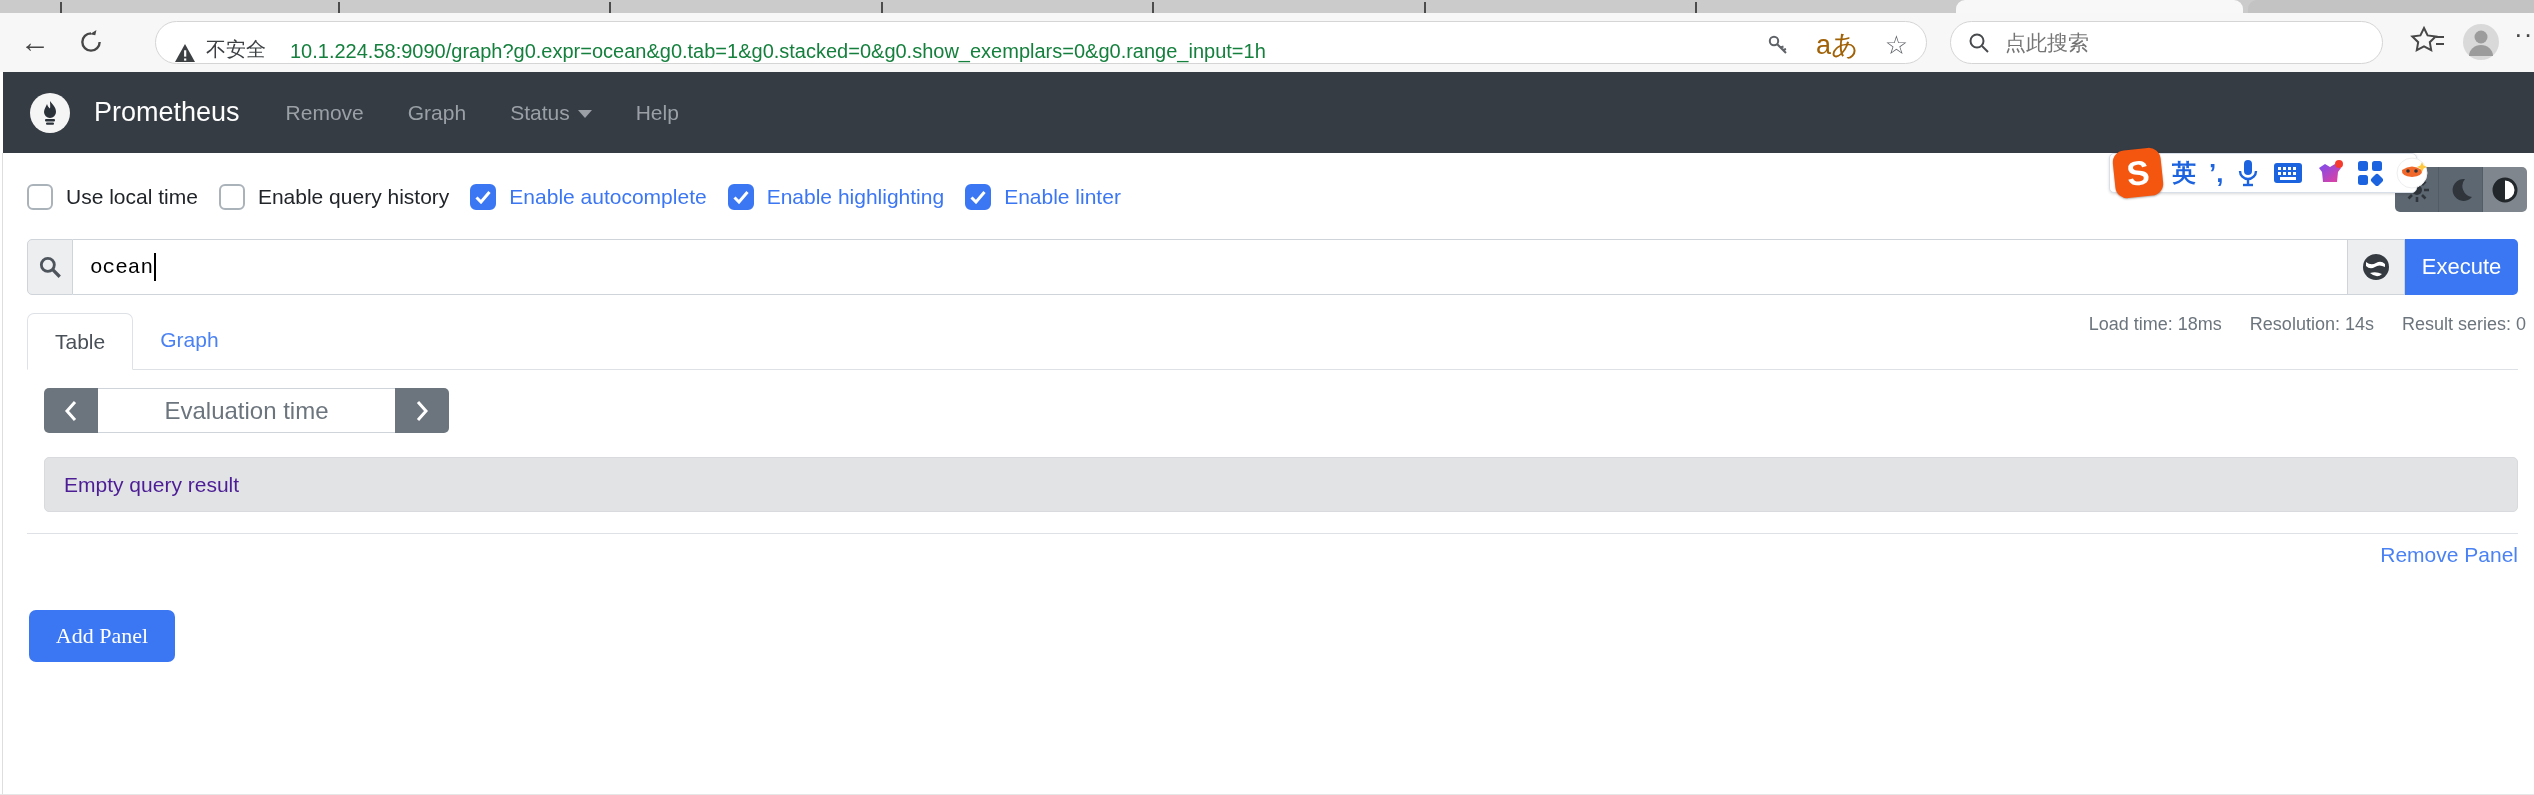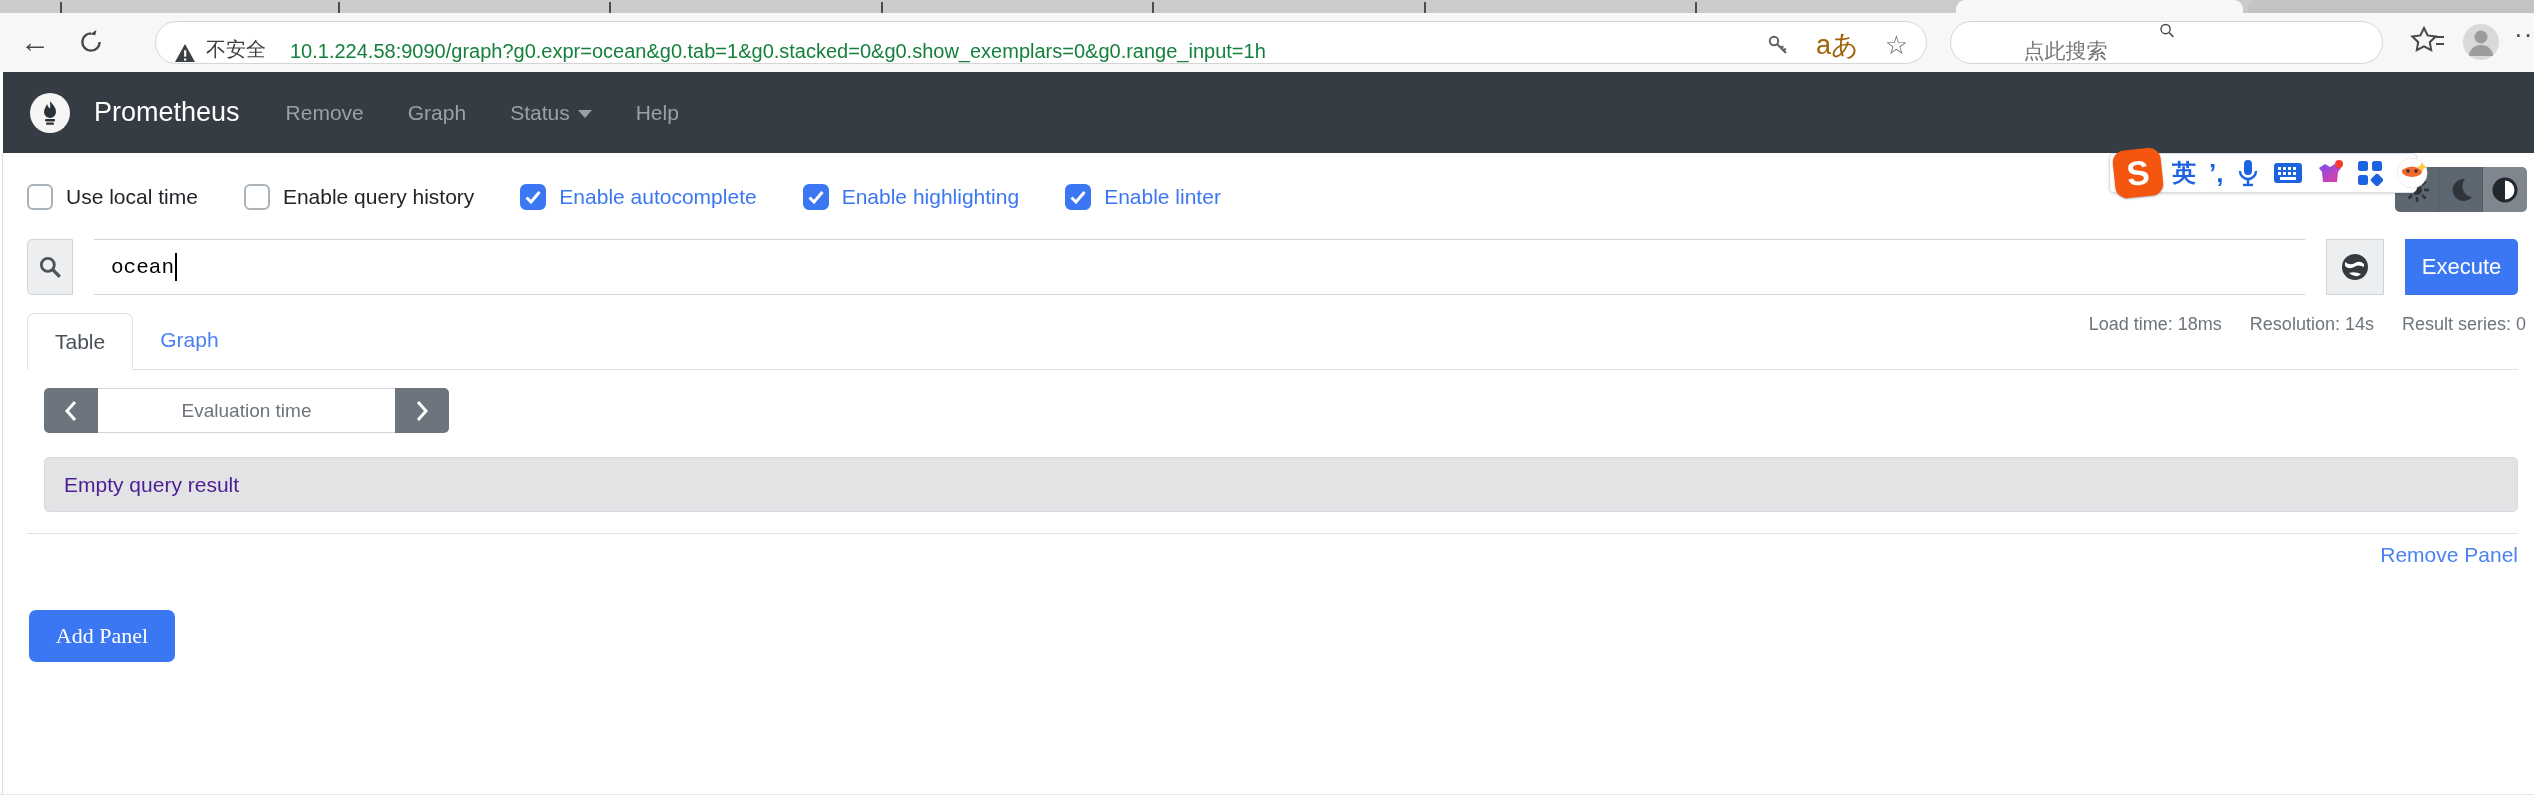--- a/index.html
+++ b/index.html
@@ -15,21 +15,21 @@
 
   
   .toolbar { position:absolute; top:13px; left:0; right:0; height:59px; background:#f7f7f7; }
   .nav-btn { position:absolute; top:8px; width:42px; height:42px; display:flex; align-items:center; justify-content:center; color:#474747; font-size:30px; border-radius:50%; }
   .url-pill { position:absolute; left:155px; top:8px; width:1772px; height:43px; background:#fff; border:1px solid #d5d5d5; border-radius:22px; display:flex; align-items:flex-end; padding:0 18px; }
   .sec-label { color:#3c4043; font-size:20px; margin-left:10px; white-space:nowrap; }
   .url-text { color:#15803d; font-size:20px; margin-left:24px; white-space:nowrap; overflow:hidden; flex:1; }
   .pill-icons { display:flex; align-items:center; gap:26px; margin-left:14px; color:#5f6368; }
   .aa-label { font-size:27px; color:#a16207; }
   .star-glyph { font-size:26px; color:#5f6368; }
-  .search-pill { position:absolute; left:1950px; top:8px; width:433px; height:43px; background:#fff; border:1px solid #d5d5d5; border-radius:22px; display:flex; align-items:center; padding:0 16px;flex-direction:column; }
+  .search-pill { position:absolute; left:1950px; top:8px; width:433px; height:43px; background:#fff; border:1px solid #d5d5d5; border-radius:22px; display:flex; align-items:center; padding:0 16px; }
   .search-pill input { border:none; outline:none; font-size:21px; color:#474a4d; background:transparent; margin-left:14px; width:300px; font-family:"Liberation Sans",sans-serif; }
   .fav-bar-btn { position:absolute; left:2410px; top:12px; }
   .avatar-btn { position:absolute; left:2462px; top:10px; }
   .more-btn { position:absolute; left:2514px; top:6px; font-size:26px; color:#474747; letter-spacing:1px; }
 
   
   .pnavbar { position:absolute; top:72px; left:0; right:0; height:81px; background:#363c44; display:flex; align-items:center; }
   .pnav-edge { position:absolute; left:0; top:72px; width:3px; height:81px; background:#fff; }
   .plogo { margin-left:30px; width:40px; height:40px; border-radius:50%; background:#f5f5f5; display:flex; align-items:center; justify-content:center; }
   .pbrand { color:#fdfdfd; font-size:27px; margin-left:24px; }
@@ -41,48 +41,48 @@
   .theme-btn.active { background:#7f868d; border-right:none; }
 
   
   .ime-bar { position:absolute; left:2109px; top:153px; width:308px; height:40px; background:#fff; border:1px solid #d9dfe9; border-radius:5px; box-shadow:0 1px 3px rgba(0,0,0,.15); display:flex; align-items:center; }
   .ime-s { position:absolute; left:4px; top:-5px; width:48px; height:48px; background:#f4550f; border-radius:12px; transform:rotate(-6deg); display:flex; align-items:center; justify-content:center; color:#fff; font-size:34px; font-weight:bold; box-shadow:0 1px 2px rgba(0,0,0,.3); }
   .ime-items { display:flex; align-items:center; gap:13px; margin-left:62px; }
   .ime-cn { color:#1c63e0; font-size:24px; font-weight:bold; }
   .ime-punct { color:#1c63e0; font-size:26px; font-weight:bold; line-height:20px; }
 
   
-  .opts { position:absolute; left:27px; top:184px; display:flex; align-items:center; gap:46px; }
+  .opts { position:absolute; left:27px; top:184px; display:flex; align-items:center; gap:21px; }
   .opt { display:flex; align-items:center; gap:13px; cursor:pointer; }
   .cb { width:26px; height:26px; border-radius:6px; background:#fff; border:2px solid #aab2ba; display:flex; align-items:center; justify-content:center; }
   .cb.checked { background:var(--accent); border-color:var(--accent); }
   .opt-label { font-size:21px; color:#212529; }
   .opt.on .opt-label { color:var(--accent); }
 
   
-  .query-row { position:absolute; left:27px; top:239px; width:2491px; height:56px; display:flex;gap:21px; }
+  .query-row { position:absolute; left:27px; top:239px; width:2491px; height:56px; display:flex; }
   .q-addon { width:46px; background:#eceef0; border:1px solid #ced4da; border-radius:5px 0 0 5px; display:flex; align-items:center; justify-content:center; }
   .q-input { flex:1; background:#fff; border-top:1px solid #ced4da; border-bottom:1px solid #ced4da; display:flex; align-items:center; padding-left:17px; font-family:"Liberation Mono", monospace; font-size:21px; color:#000; }
   .q-cursor { display:inline-block; width:2px; height:28px; background:#000; margin-left:1px; }
   .q-globe { width:58px; background:#eceef0; border:1px solid #ced4da; border-left:1px solid #ced4da; display:flex; align-items:center; justify-content:center; }
   .q-exec { width:113px; background:var(--accent); color:#fff; font-size:22px; border:none; border-radius:0 5px 5px 0; display:flex; align-items:center; justify-content:center; cursor:pointer; font-family:"Liberation Sans",sans-serif; }
 
   
   .ptabs { position:absolute; left:27px; top:313px; width:2491px; height:57px; border-bottom:1px solid #dee2e6; display:flex; align-items:flex-end; }
   .ptab { font-size:21px; padding:0 27px; height:57px; line-height:55px; border-radius:7px 7px 0 0; }
   .ptab.active { background:#fff; border:1px solid #dee2e6; border-bottom:1px solid #fff; color:#495057; position:relative; top:1px; }
   .ptab.link { color:var(--link); cursor:pointer; }
   .stats { position:absolute; top:314px; right:8px; display:flex; gap:28px; color:#6c757d; font-size:18px; }
 
   
   .eval-row { position:absolute; left:44px; top:388px; height:45px; display:flex; }
   .eval-btn { width:54px; background:#6c757d; border:none; display:flex; align-items:center; justify-content:center; cursor:pointer; }
   .eval-btn.left { border-radius:5px 0 0 5px; }
   .eval-btn.right { border-radius:0 5px 5px 0; }
-  .eval-input { width:297px; border:1px solid #ced4da; border-left:none; border-right:none; text-align:center; font-size:19px; color:#495057; outline:none; font-family:"Liberation Sans",sans-serif; }
+  .eval-input { width:297px; border:1px solid #ced4da; border-left:none; border-right:none; text-align:center; font-size:24px; color:#495057; outline:none; font-family:"Liberation Sans",sans-serif; }
   .eval-input::placeholder { color:#6c757d; opacity:1; }
 
   
   .alert { position:absolute; left:44px; top:457px; width:2474px; height:55px; background:#e2e3e5; border:1px solid #d8dadd; border-radius:5px; display:flex; align-items:center; padding-left:19px; font-size:21px; color:#4c1d95; }
   .panel-sep { position:absolute; left:27px; top:533px; width:2491px; height:1px; background:#dee2e6; }
   .remove-link { position:absolute; top:543px; right:16px; font-size:21px; color:var(--link); cursor:pointer; }
   .add-btn { position:absolute; left:29px; top:610px; width:146px; height:52px; background:var(--accent); color:#fff; font-size:22px; border:none; border-radius:7px; display:flex; align-items:center; justify-content:center; cursor:pointer; font-family:Liberation Serif, serif; }
   .win-bottom { position:absolute; left:0; bottom:0; width:100%; height:1px; background:#e6e6e6; }
   .win-left { position:absolute; left:2px; top:153px; bottom:0; width:1px; background:#dedede; }
 </style>

